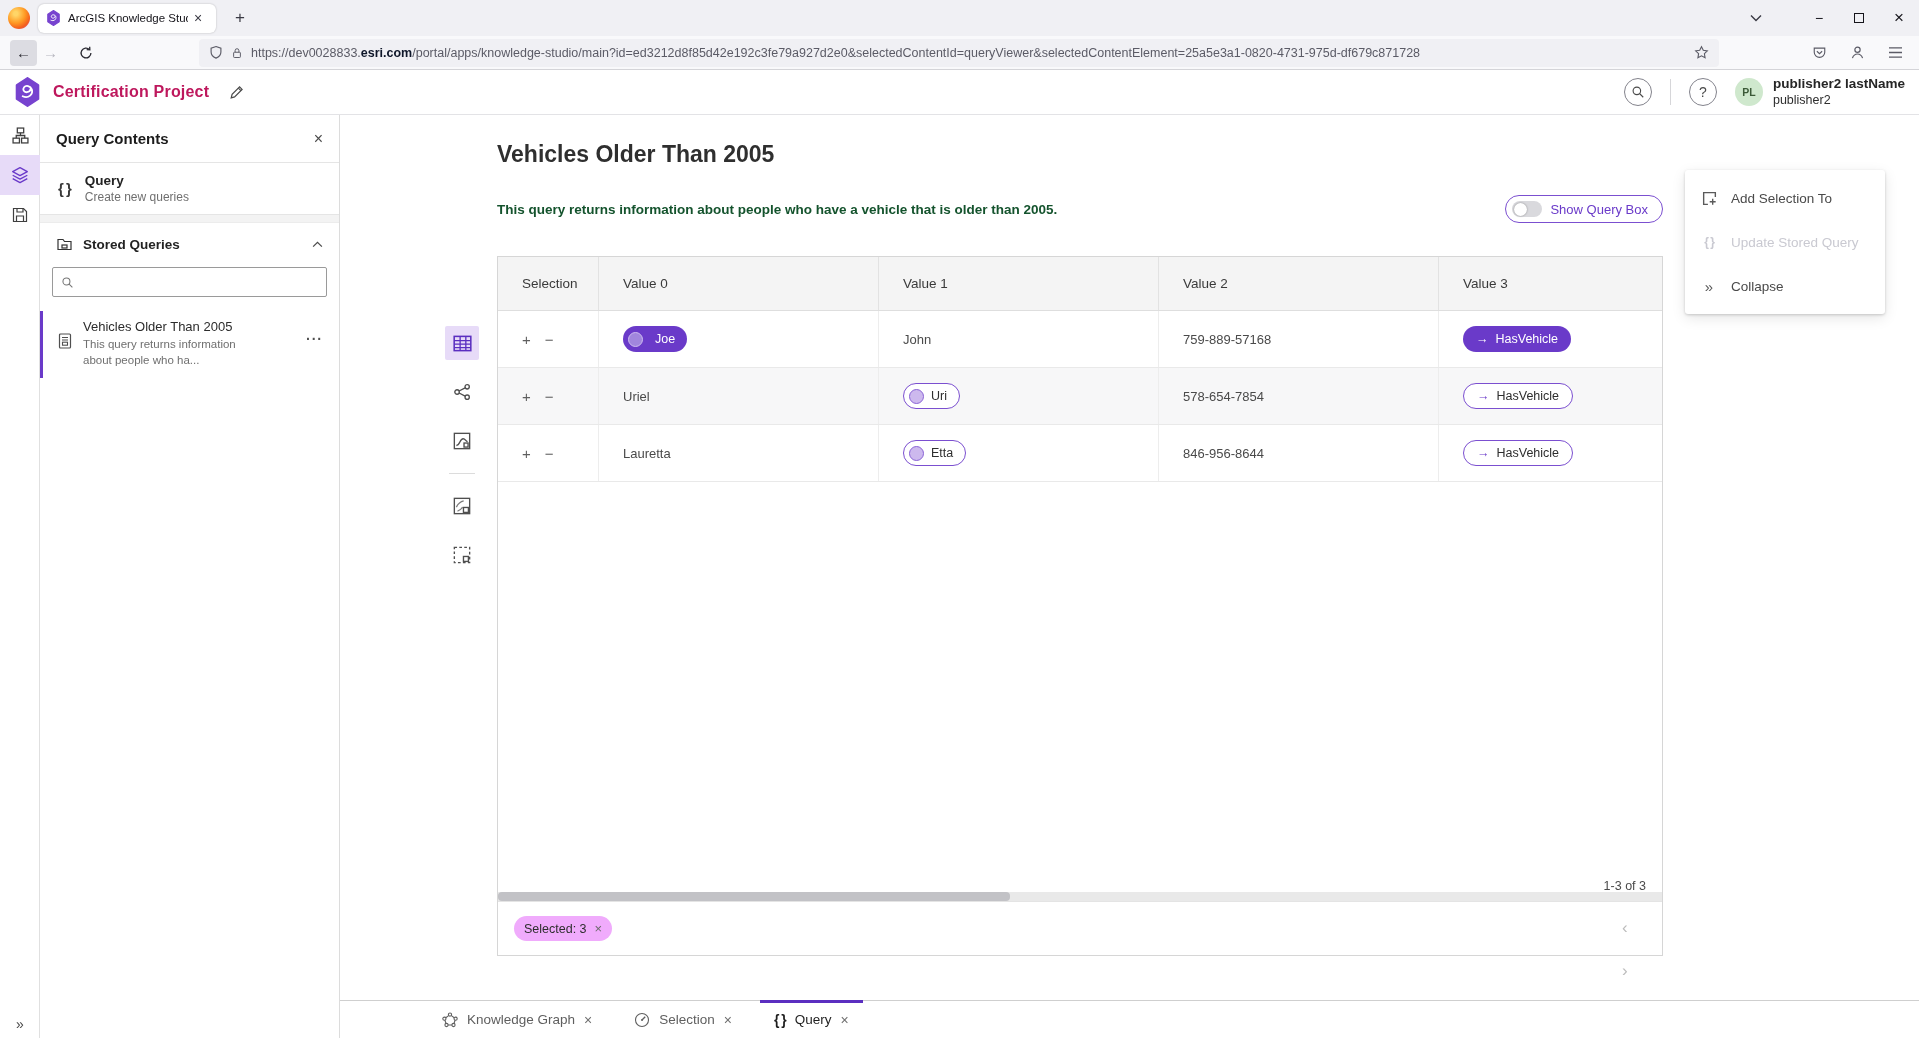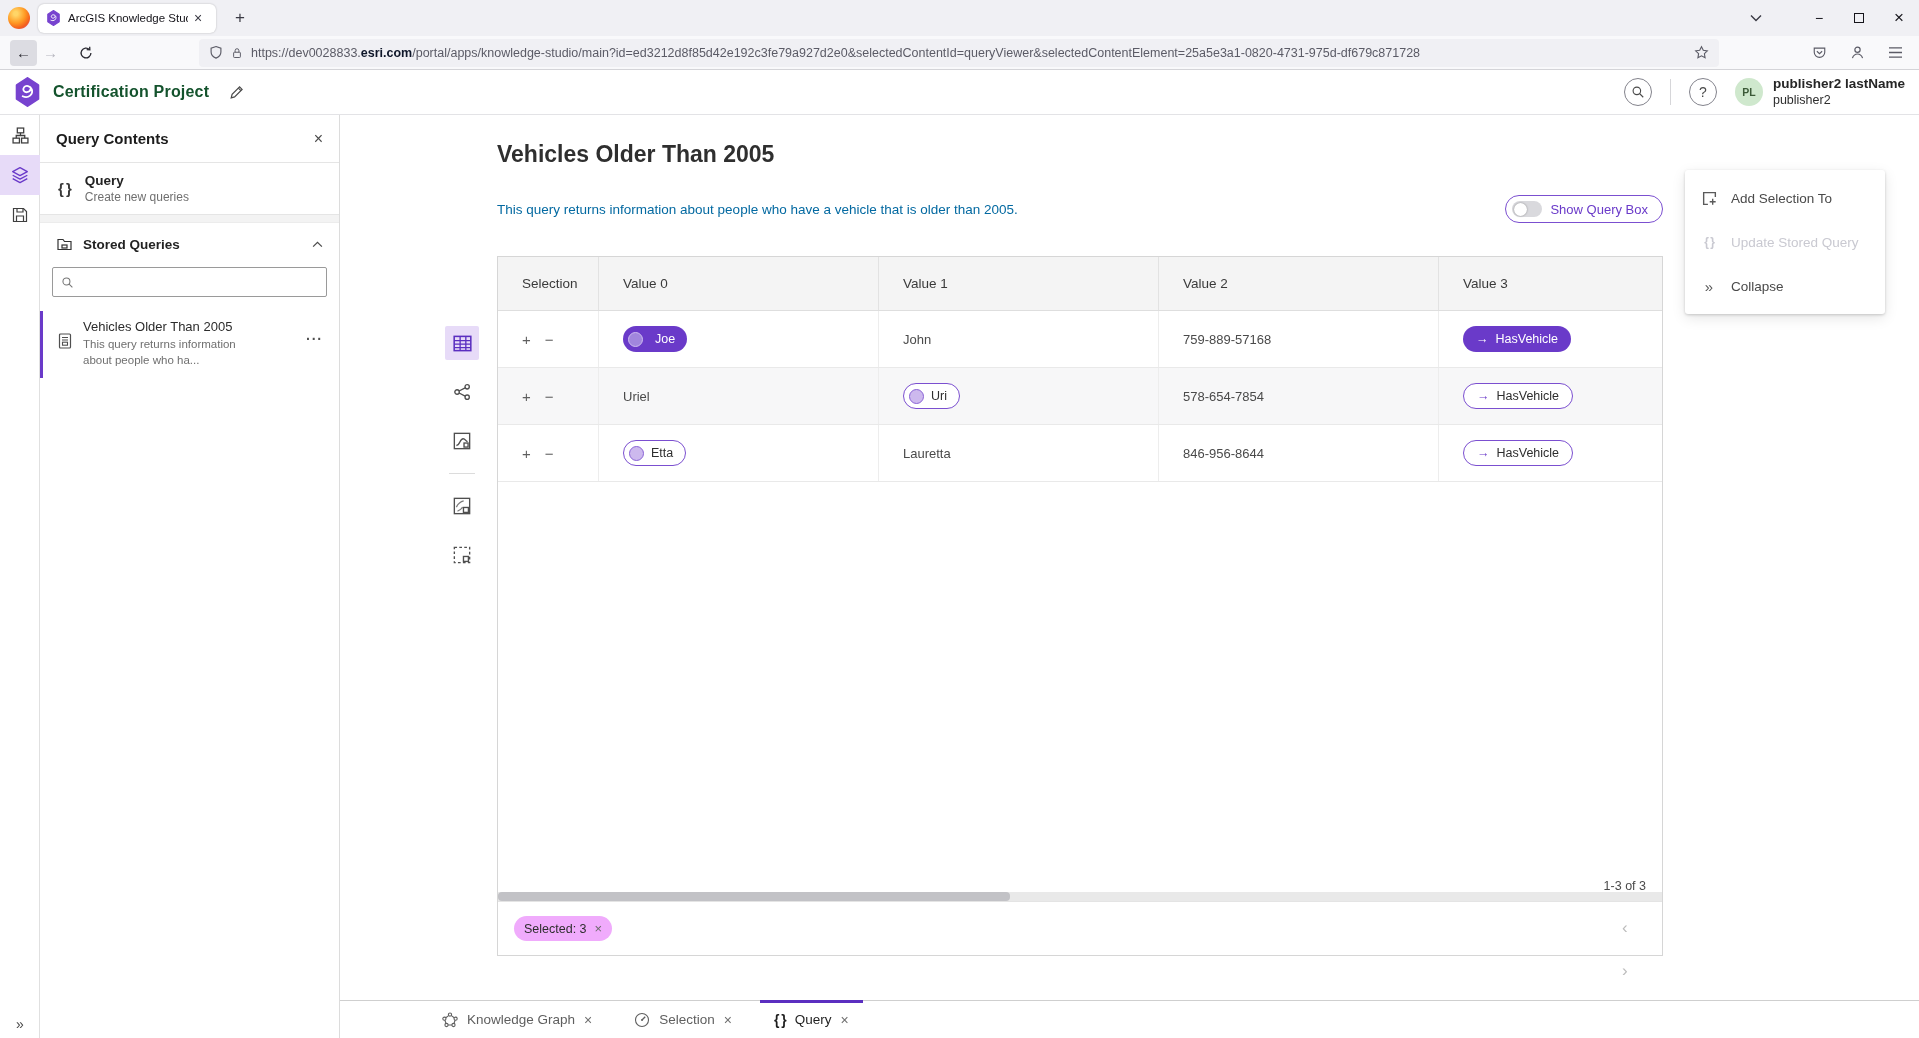--- a/index.html
+++ b/index.html
@@ -29,21 +29,21 @@
   .urlbar { height:28px; background:#f0f0f4; border-radius:4px; flex:1; margin-left:100px; margin-right:86px;
     display:flex; align-items:center; padding:0 10px; }
   .urlbar .ic { color:#5b5b66; margin-right:8px; }
   .url-text { flex:1; font-size:12.5px; color:#5b5b66; white-space:nowrap; overflow:hidden; }
   .url-text .domain { color:#0f172a; font-weight:700; }
   .nav-right { display:flex; align-items:center; gap:10px; color:#5b5b66; }
   .nav-icon { width:28px; height:26px; display:flex; align-items:center; justify-content:center; border-radius:4px; cursor:pointer; }
 
   
   .app-header { height:45px; background:#fff; border-bottom:1px solid #e3e3e6; display:flex; align-items:center; padding:0 14px; }
-  .app-title { font-size:16px; font-weight:600; color:#14532d; margin-left:12px; letter-spacing:.2px; }
+  .app-title { font-size:16px; font-weight:600; color:#be185d; margin-left:12px; letter-spacing:.2px; }
   .pencil-btn { margin-left:20px; color:#4a4a4a; cursor:pointer; }
   .hdr-right { margin-left:auto; display:flex; align-items:center; }
   .circle-btn { width:28px; height:28px; border:1px solid #83838c; border-radius:50%; display:flex; align-items:center; justify-content:center; color:#4a4a4a; cursor:pointer; }
   .hdr-divider { width:1px; height:26px; background:#d6d6d9; margin:0 18px; }
   .avatar { width:28px; height:28px; border-radius:50%; background:#cfe8cd; color:#3c5a38; font-size:10.5px; font-weight:700;
     display:flex; align-items:center; justify-content:center; margin-left:18px; cursor:pointer; }
   .user-block { margin-left:10px; line-height:1.25; }
   .user-name { font-size:13.5px; font-weight:700; color:#262626; }
   .user-role { font-size:12.5px; color:#2e2e2e; }
 
@@ -71,21 +71,21 @@
   .stored-item .doc { margin:14px 10px 0 4px; color:#4f4f4f; flex-shrink:0; }
   .si-title { font-size:13px; color:#2c2c2c; }
   .si-desc { font-size:11.5px; color:#6f6f6f; line-height:1.35; margin-top:3px; width:168px; }
   .si-menu { margin-left:auto; color:#4f4f4f; font-size:14px; font-weight:700; letter-spacing:1px; padding:12px 6px; cursor:pointer; }
 
   
   .main { flex:1; display:flex; flex-direction:column; background:#fff; min-width:0; }
   .content { flex:1; position:relative; overflow:hidden; }
   .page-title { font-size:23px; font-weight:600; color:#2f2f2f; margin:26px 0 0 157px; }
   .desc-row { display:flex; align-items:center; margin:27px 256px 0 157px; }
-  .page-desc { font-size:13.5px; color:#0369a1; flex:1; }
+  .page-desc { font-size:13.5px; color:#14532d; flex:1;font-weight:bold; }
   .sqb-toggle { display:flex; align-items:center; gap:8px; border:1.5px solid #7b4fd0; border-radius:17px; padding:5px 14px 5px 6px; cursor:pointer; background:#fff; flex-shrink:0; }
   .sqb-toggle .track { width:30px; height:16px; background:#d9d9dd; border-radius:9px; position:relative; }
   .sqb-toggle .knob { width:13px; height:13px; border-radius:50%; background:#fff; position:absolute; top:1.5px; left:2px; box-shadow:0 0 2px rgba(0,0,0,.4); }
   .sqb-toggle .lbl { font-size:13px; color:#6a3ac9; }
 
   .workspace { display:flex; margin:33px 256px 0 105px; }
   .toolstrip { width:34px; margin-top:70px; margin-right:18px; display:flex; flex-direction:column; align-items:center; gap:15px; flex-shrink:0; }
   .tool { width:34px; height:34px; display:flex; align-items:center; justify-content:center; color:#4f4f4f; cursor:pointer; border-radius:2px; }
   .tool.selected { background:#e7dbf8; color:#5b2fc0; }
   .tool-div { width:26px; height:1px; background:#dcdcdc; }
@@ -421,27 +421,27 @@
                   <span>HasVehicle</span>
                 </span>
               </div>
           </div>
 
           <div class="trow">
             <div class="td sel-td">
               <span class="sel-btn">+</span>
               <span class="sel-btn">−</span>
             </div>
+            <div class="td">Lauretta</div>
             <div class="td">
                 <span class="pill outline">
                   <span class="dot"></span>
                   <span>Etta</span>
                 </span>
               </div>
-            <div class="td">Lauretta</div>
             <div class="td">846-956-8644</div>
             <div class="td">
                 <span class="rel-pill outline">
                   <span class="ar">→</span>
                   <span>HasVehicle</span>
                 </span>
               </div>
           </div>
 
           <div class="tbody-fill"></div>

